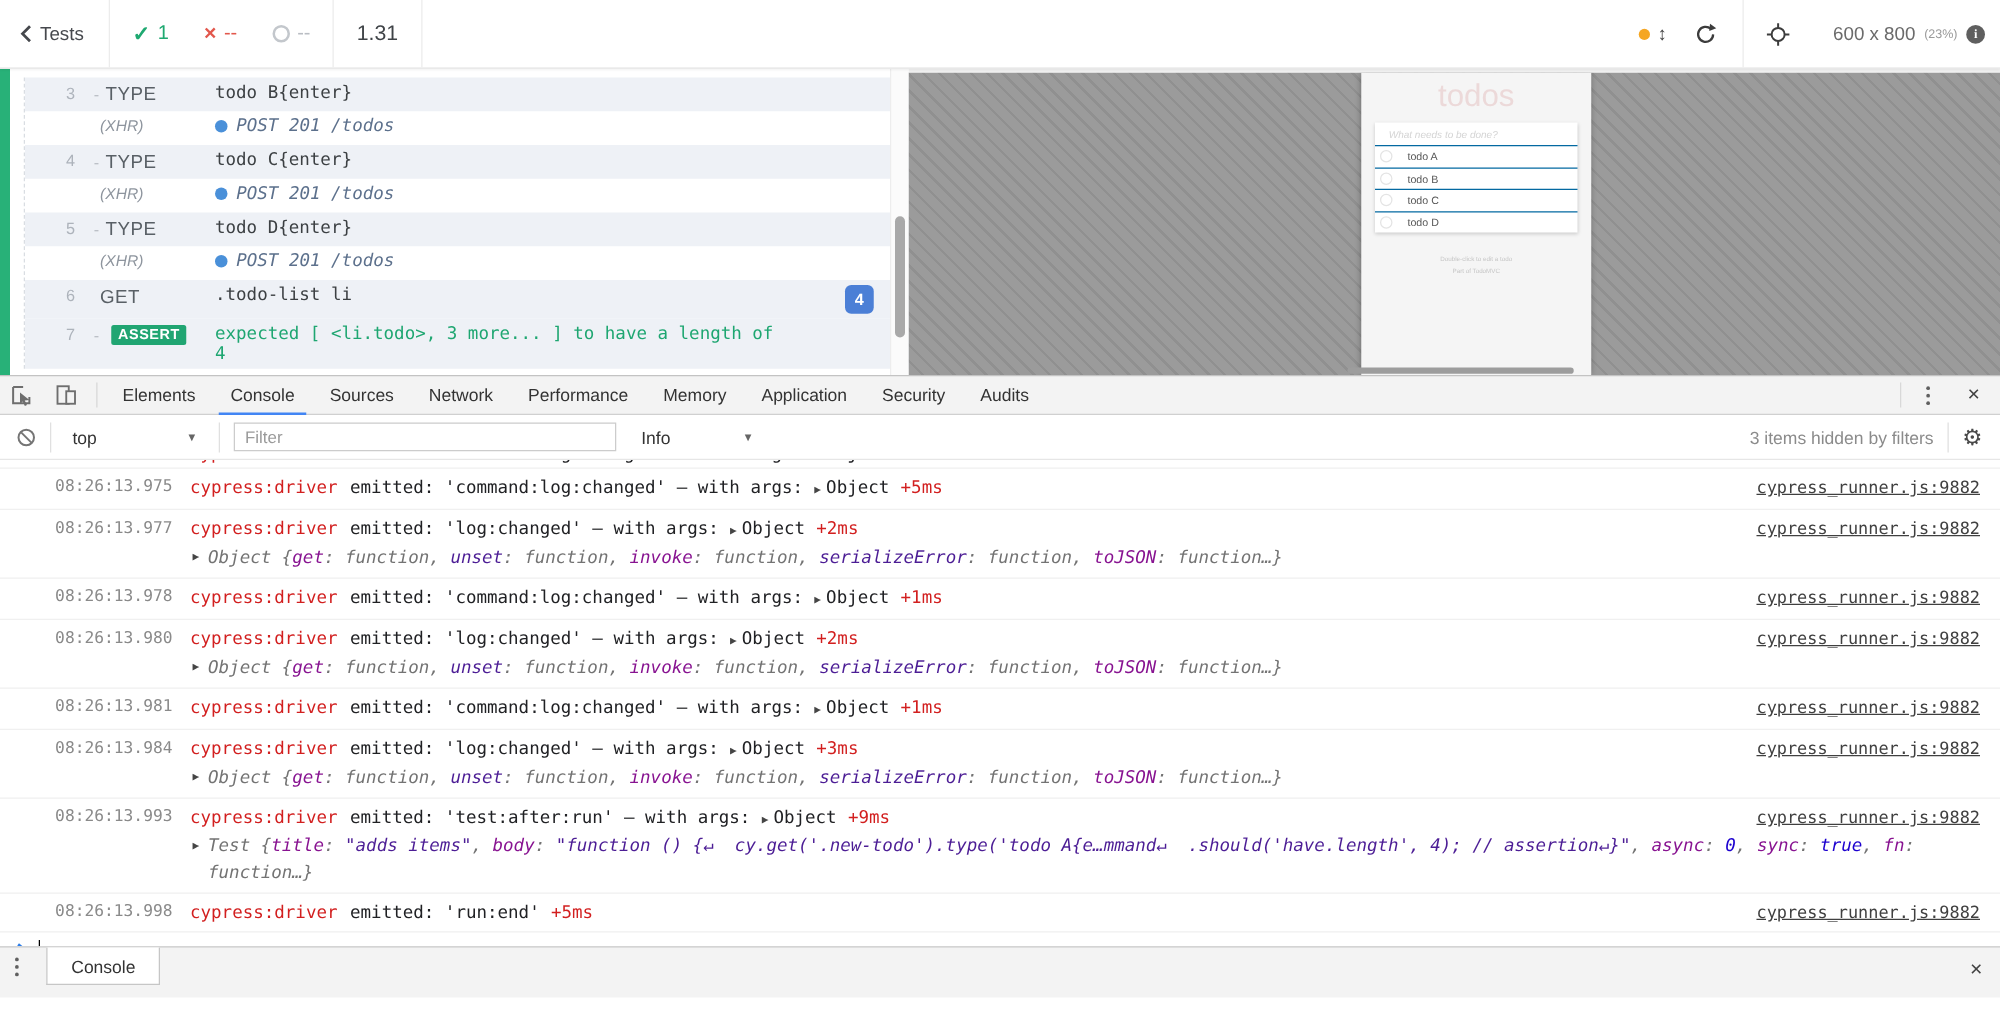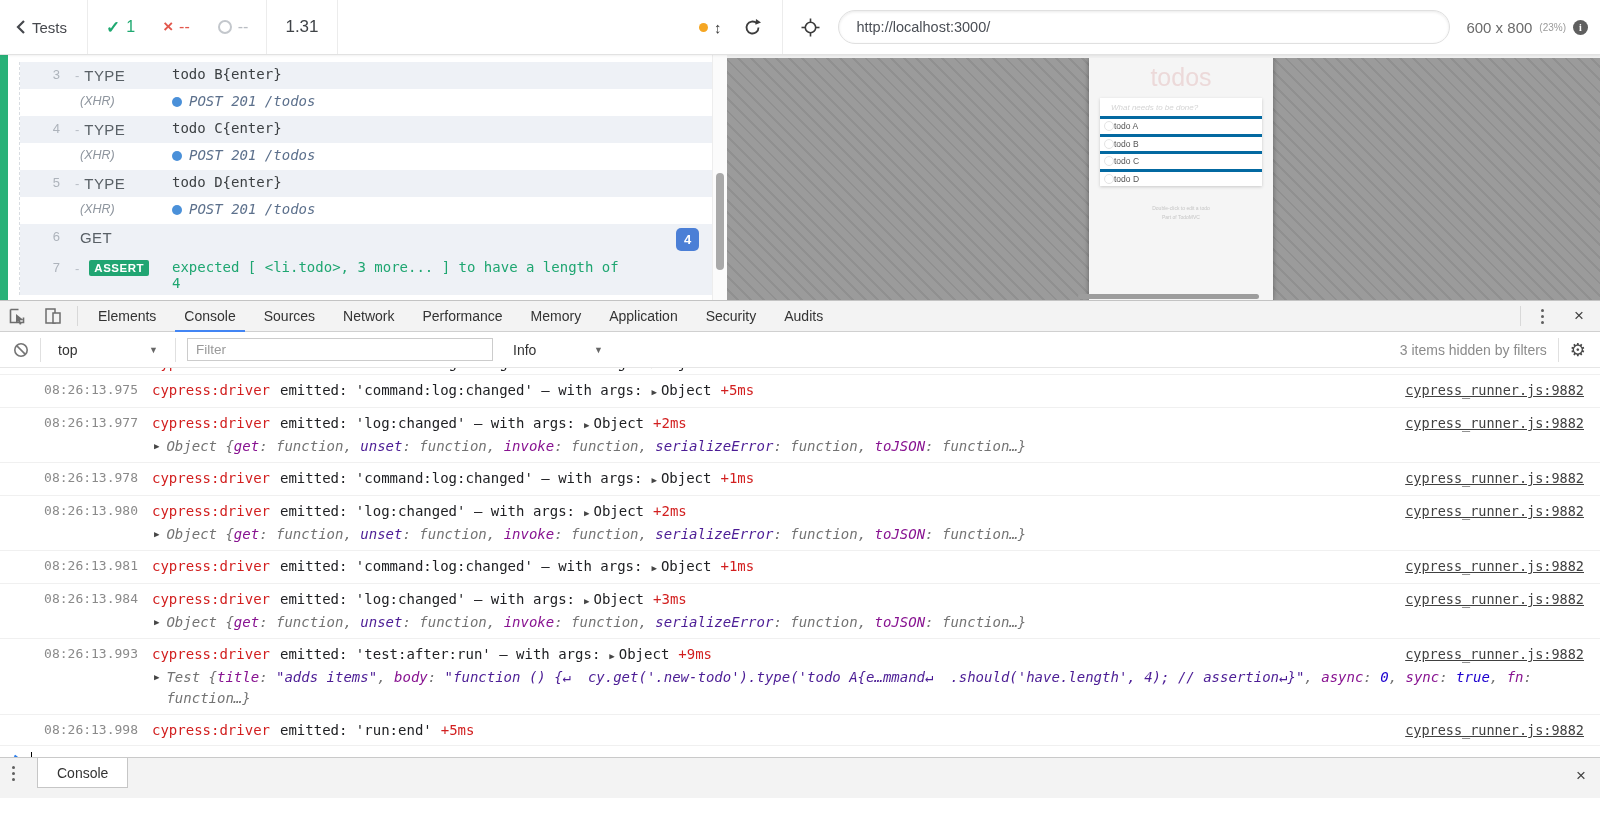--- a/index.html
+++ b/index.html
@@ -73,21 +73,21 @@
     margin-left:auto; margin-right:28px; margin-top:0; }
   .cmd-vscroll { position:absolute; right:0; top:0; bottom:0; width:15px; background:#fbfbfb; border-left:1px solid #ededed; }
   .cmd-vthumb { position:absolute; right:3px; top:118px; width:8px; height:97px; background:#a9a9a9; border-radius:4px; }
 
   .preview { flex:1; position:relative; overflow:hidden;
     background:repeating-linear-gradient(45deg,#9b9b9b 0 7px,#909090 7px 9px); border-top:3px solid #f0f0f0; }
   .app-strip { position:absolute; left:362px; top:0; bottom:0; width:184px; background:#f5f5f5; box-shadow:0 0 5px rgba(0,0,0,.35); }
   .app-title { text-align:center; font-size:25px; font-weight:200; color:#ecd9d9; margin-top:5px; }
   .todo-card { width:162px; margin:6px auto 0; background:#fff; box-shadow:0 1px 3px rgba(0,0,0,.18); }
   .todo-input { height:18px; display:flex; align-items:center; padding-left:11px; font-size:8px; font-style:italic; color:#d4d4d4; }
-  .todo-item { height:17.5px; display:flex; align-items:center; gap:0; padding-left:4px; border-top:3px solid #0369a1;
+  .todo-item { height:17.5px; display:flex; align-items:center; gap:12px; padding-left:4px; border-top:1px solid #0369a1;
     font-size:8.5px; color:#555; }
   .todo-circle { width:10px; height:10px; border:1px solid #e4e4e4; border-radius:50%; flex:none; }
   .app-footer { margin-top:18px; text-align:center; font-size:5px; color:#c6c6c6; line-height:9px; }
   .prev-hthumb { position:absolute; bottom:1px; left:351px; width:181px; height:5px; background:#9d9d9d; border-radius:3px; }
 
   
   .dt-tabs { height:32px; background:#f3f3f3; border-top:1px solid #c3c3c3; border-bottom:1px solid #d0d0d0;
     display:flex; align-items:center; font-size:14px; color:#333; }
   .dt-icon-btn { padding:0 9px; display:flex; align-items:center; height:100%; }
   .tabsep { width:1px; height:20px; background:#d8d8d8; margin:0 6px; }
@@ -189,23 +189,20 @@
     <div class="vsep"></div>
     <div class="crosshair-btn">
       <svg width="19" height="19" viewBox="0 0 19 19">
           <circle cx="9.5" cy="9.5" r="5.2" fill="none" stroke="#3c3c3c" stroke-width="1.6"></circle>
           <line x1="9.5" y1="0.5" x2="9.5" y2="4.5" stroke="#3c3c3c" stroke-width="1.6"></line>
           <line x1="9.5" y1="14.5" x2="9.5" y2="18.5" stroke="#3c3c3c" stroke-width="1.6"></line>
           <line x1="0.5" y1="9.5" x2="4.5" y2="9.5" stroke="#3c3c3c" stroke-width="1.6"></line>
           <line x1="14.5" y1="9.5" x2="18.5" y2="9.5" stroke="#3c3c3c" stroke-width="1.6"></line>
         </svg>
     </div>
-    <div class="url-pill">
-      <span>http://localhost:3000/</span>
-    </div>
     <div class="viewport-info">
       <span class="vp-size">600 x 800</span>
       <span class="vp-zoom">(23%)</span>
       <span class="info-icon">i</span>
     </div>
   </div>
 
   <div class="content">
     <div class="cmdlog">
       <div class="pass-bar"></div>
@@ -293,20 +290,24 @@
     </span>
 
   </div>
 
   <div class="cmd-row get shade">
     <span class="cmd-num">6</span>
     <span class="cmd-lblcol">
       <span class="cmd-dash"></span>
       <span class="cmd-method">GET</span>
 
+    </span>
+    <span class="cmd-msgcol">
+      <span><span class="cmd-msg">.todo-list li</span></span>
+      
     </span>
     <span class="cmd-badge">4</span>
   </div>
 
   <div class="cmd-row assert shade">
     <span class="cmd-num">7</span>
     <span class="cmd-lblcol">
       <span class="cmd-dash">-</span>
       <span class="cmd-method"></span>
       <span class="assert-badge">ASSERT</span>

